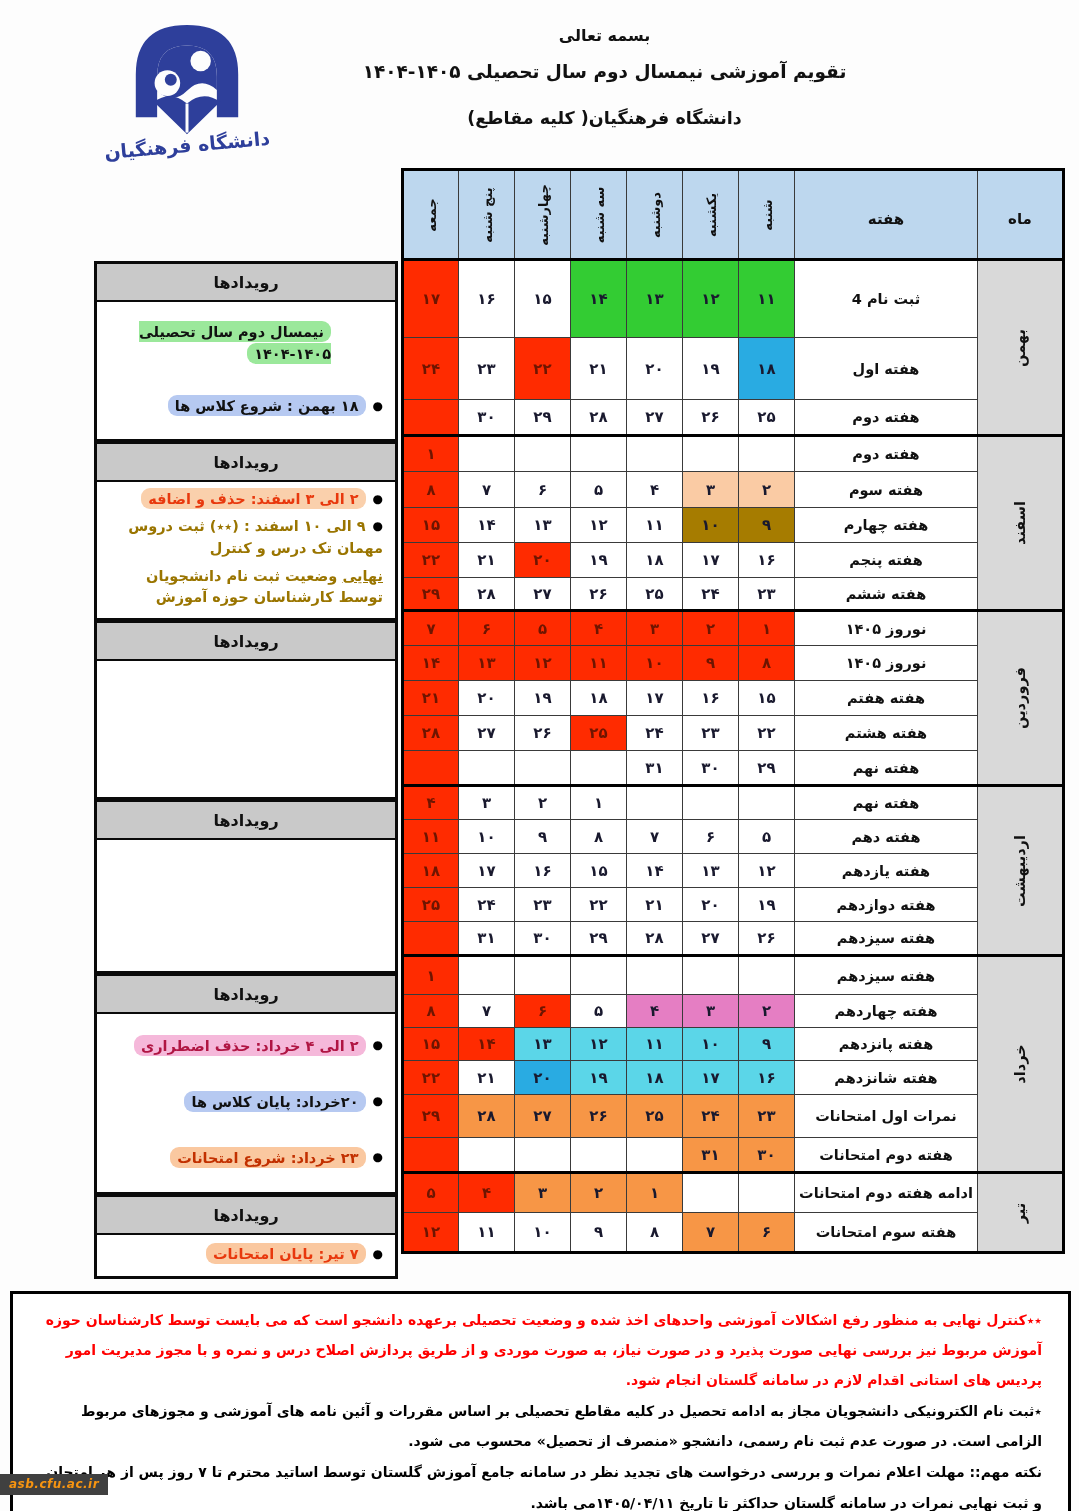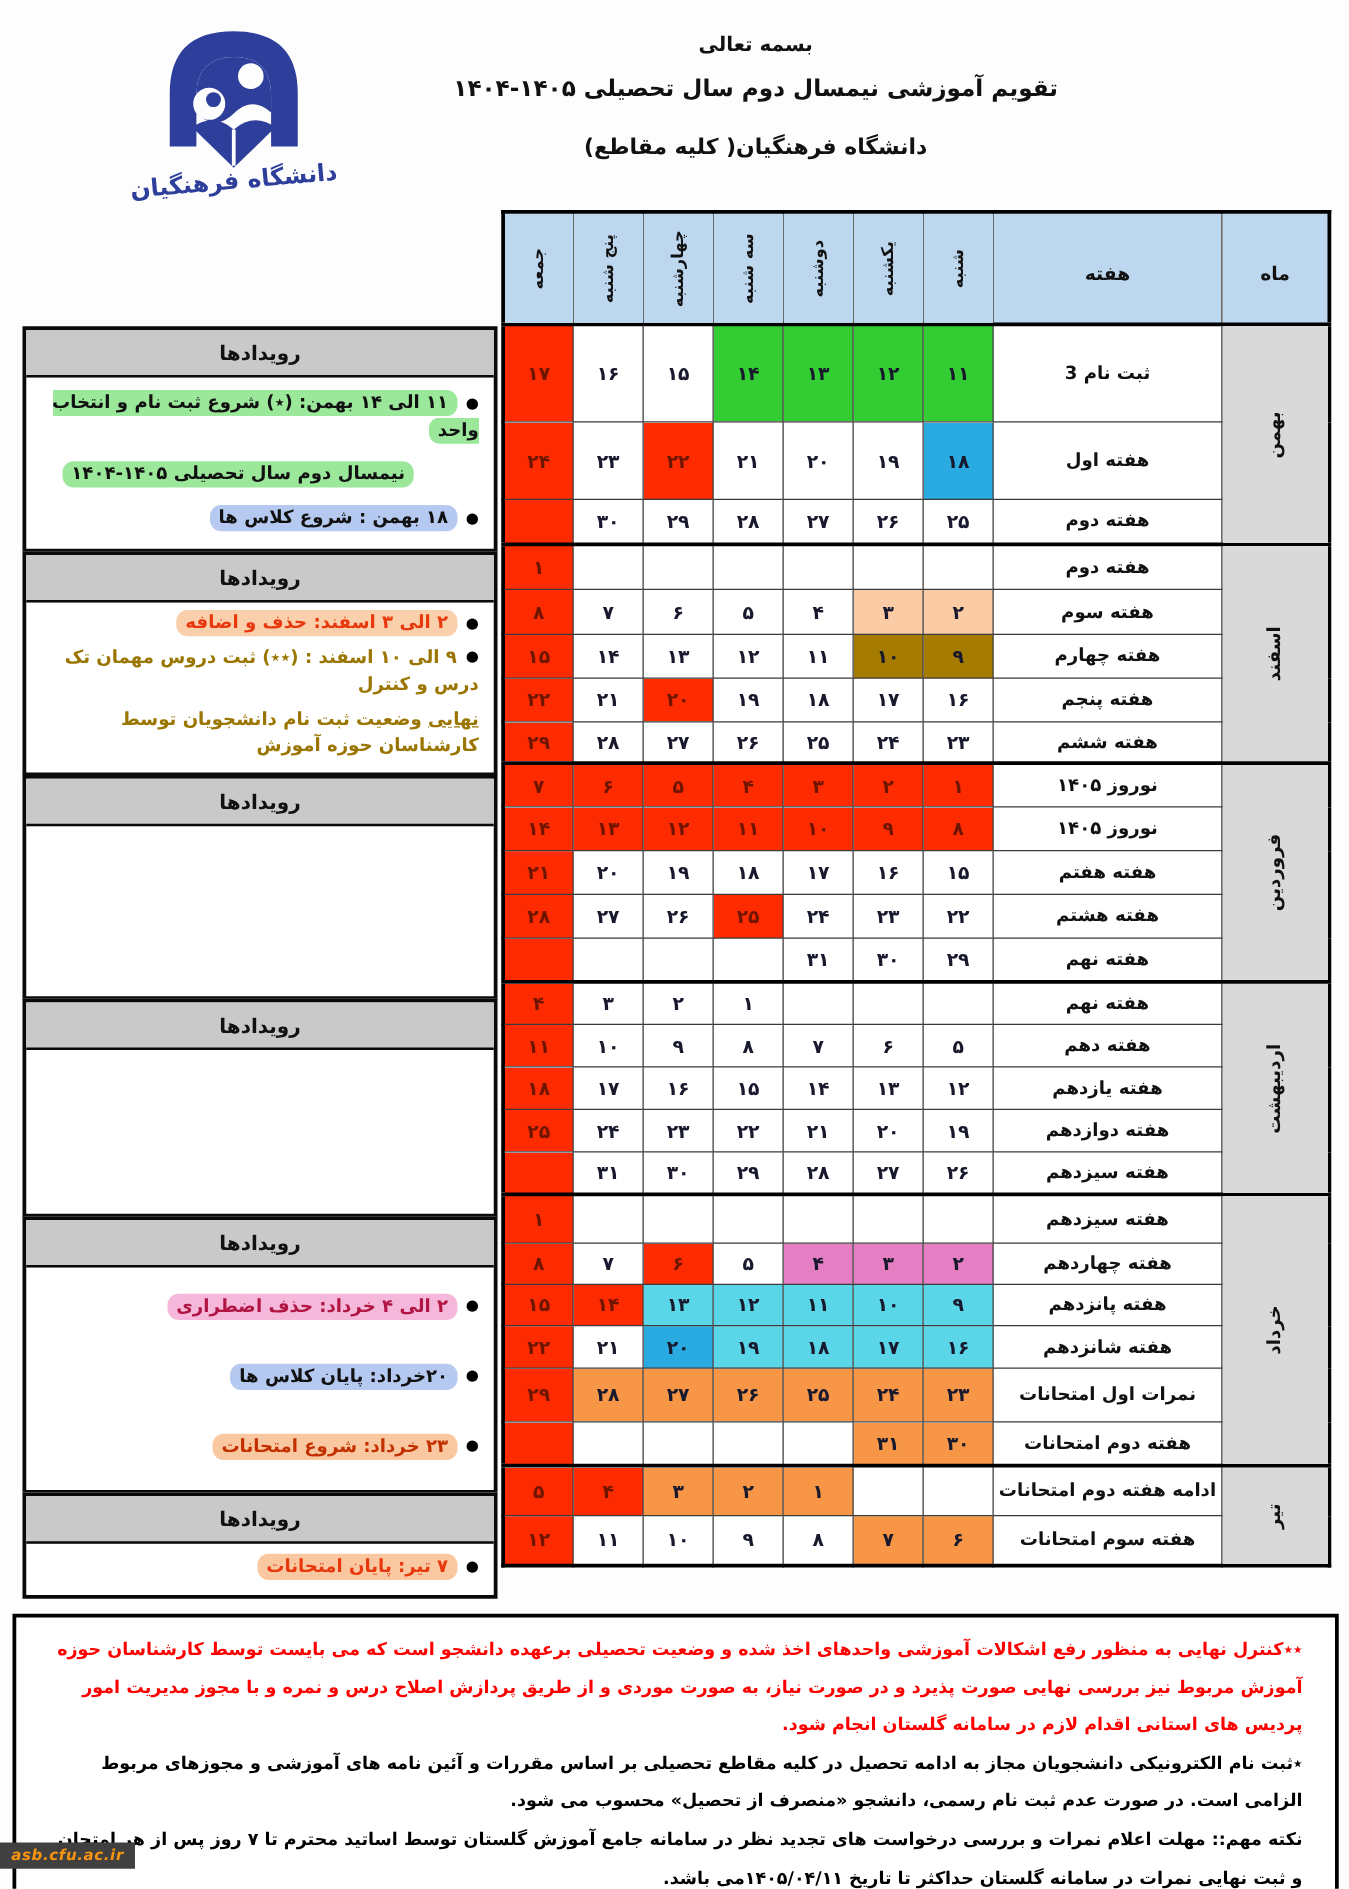--- a/index.html
+++ b/index.html
@@ -24,21 +24,21 @@
   th.h-flat { vertical-align: top; padding-top: 8px; font-size: 15px; }
   .rotcell { position: relative; height: 100%; }
   .rot { position: absolute; top: 50%; left: 50%; transform: translate(-50%,-50%) rotate(-90deg); white-space: nowrap; font-size: 13px; font-weight: bold; color: #111; }
   tbody { border-top: 3px solid #000; }
   td.month-cell { background: #D9D9D9; position: relative; border-right: 2px solid #000; }
   td.month-cell .rot { font-size: 14.5px; }
   td.week-label { font-size: 14.5px; font-weight: bold; color: #111; background: #fff; }
   td.num { font-size: 15px; font-weight: bold; color: #19192e; }
   td.num.on-red { color: #6e1500; }
   
-  .events-col { width: 380px; }
+  .events-col { width: 304px; }
   .ev-spacer { height: 94px; }
   .evbox { border: 3px solid #0a0a0a; background: #fff; display: flex; flex-direction: column; margin-top: -1px; }
   .evhead { flex: 0 0 38px; background: #c9c9c9; border-bottom: 2px solid #0a0a0a;
             display: flex; align-items: center; justify-content: center;
             font-size: 16px; font-weight: bold; color: #111; direction: rtl; }
   .evbody { flex: 1; display: flex; flex-direction: column; justify-content: space-around;
             direction: rtl; padding: 4px 12px 6px 6px; }
   .evline { text-align: right; font-size: 14.5px; font-weight: bold; line-height: 1.5; }
   .evline .blt { font-size: 12px; margin-left: 7px; color: #000; vertical-align: 1px; }
   .evline .hl { padding: 2.5px 7px; border-radius: 9px; }
@@ -109,21 +109,21 @@
           <th class="rotcell">
             <span class="rot">جمعه</span>
           </th>
         </tr>
       </thead>
       <tbody class="month-section">
         <tr style="height: 78px;">
           <td class="month-cell rotcell" rowspan="3">
             <span class="rot">بهمن</span>
           </td>
-          <td class="week-label">ثبت نام 3</td>
+          <td class="week-label">ثبت نام 4</td>
           <td class="num" style="background: rgb(51, 204, 51);">۱۱</td>
           <td class="num" style="background: rgb(51, 204, 51);">۱۲</td>
           <td class="num" style="background: rgb(51, 204, 51);">۱۳</td>
           <td class="num" style="background: rgb(51, 204, 51);">۱۴</td>
           <td class="num" style="background: rgb(255, 255, 255);">۱۵</td>
           <td class="num" style="background: rgb(255, 255, 255);">۱۶</td>
           <td class="num on-red" style="background: rgb(255, 43, 0);">۱۷</td>
         </tr>
         <tr style="height: 62px;">
           <td class="week-label">هفته اول</td>
@@ -400,21 +400,20 @@
           <td class="num" style="background: rgb(255, 255, 255);">۱۱</td>
           <td class="num on-red" style="background: rgb(255, 43, 0);">۱۲</td>
         </tr>
       </tbody>
     </table>
   <div class="events-col">
     <div class="ev-spacer"></div>
   <div class="evbox" style="height: 181px;">
         <div class="evhead">رویدادها</div>
         <div class="evbody">
-          <div class="evline"><span class="blt">●</span><span class="hl" style="color: rgb(17, 17, 17); background: rgb(155, 232, 155);">۱۱ الی ۱۴ بهمن:  (٭) شروع ثبت نام و انتخاب واحد</span></div>
           <div class="evline" style="padding-right: 52px;"><span class="hl" style="color: rgb(17, 17, 17); background: rgb(155, 232, 155);">نیمسال دوم سال تحصیلی ۱۴۰۵-۱۴۰۴</span></div>
           <div class="evline"><span class="blt">●</span><span class="hl" style="color: rgb(17, 17, 17); background: rgb(182, 201, 241);">۱۸ بهمن : شروع کلاس ها</span></div>
         </div>
       </div>
       <div class="evbox" style="height: 180px;">
         <div class="evhead">رویدادها</div>
         <div class="evbody">
           <div class="evline"><span class="blt">●</span><span class="hl" style="color: rgb(232, 56, 13); background: rgb(250, 208, 172); text-align: right;">۲ الی ۳ اسفند: حذف و اضافه</span></div>
           <div class="evline"><span class="blt">●</span><span style="color: rgb(154, 117, 0);">۹ الی ۱۰ اسفند : (٭٭) ثبت دروس مهمان تک درس و کنترل</span></div>
           <div class="evline"><span style="color: rgb(154, 117, 0);"><u>نهایی</u><span> وضعیت ثبت نام دانشجویان توسط کارشناسان حوزه آموزش</span></span></div>

